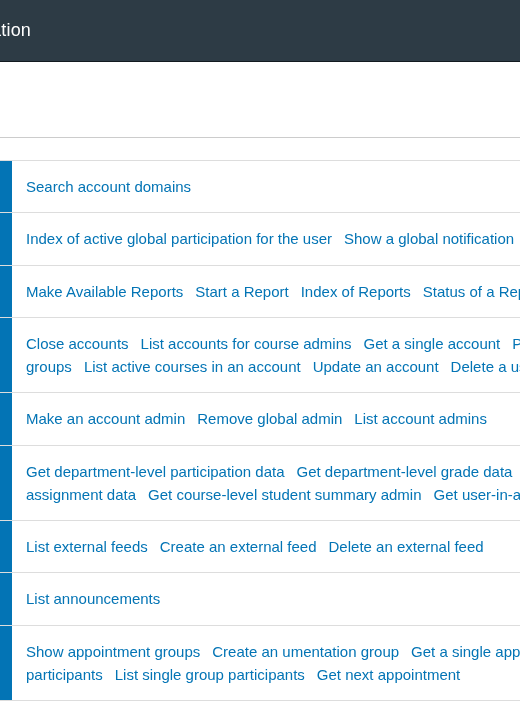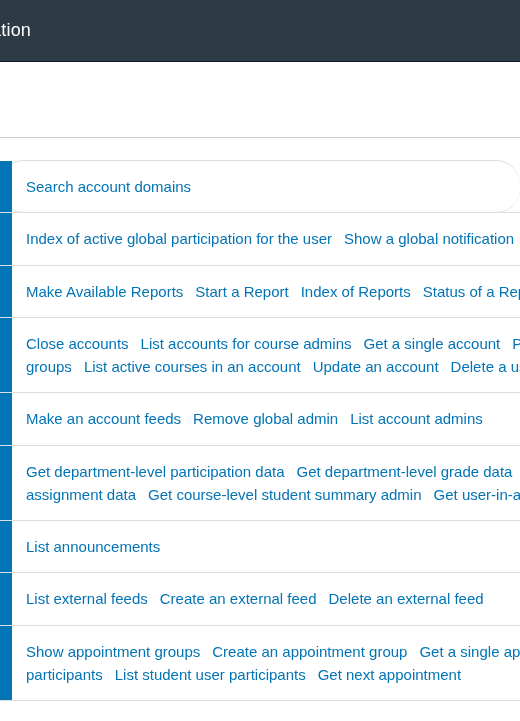--- a/index.html
+++ b/index.html
@@ -41,21 +41,21 @@
     border-top: 1px solid #ccc;
     margin: 0;
   }
   .table-gap { height: 22px; }
   .row {
     display: flex;
     border-top: 1px solid #ddd;
     border-bottom: 1px solid #ddd;
     margin-top: -1px;
   }
-  .row:first-of-type { margin-top: 0; border-radius: 24px; }
+  .row:first-of-type { margin-top: 0; }
   .spine {
     width: 12px;
     flex: 0 0 12px;
     background: #0374b5;
   }
   .cell {
     padding: 14px 14px;
     line-height: 1.55;
     font-size: 15px;
     white-space: nowrap;
@@ -96,31 +96,31 @@
     <div class="row">
       <div class="spine"></div>
       <div class="cell"><a class="link">Make Available Reports</a><a class="link">Start a Report</a><a class="link">Index of Reports</a><a class="link">Status of a Report</a></div>
     </div>
     <div class="row">
       <div class="spine"></div>
       <div class="cell"><a class="link">Close accounts</a><a class="link">List accounts for course admins</a><a class="link">Get a single account</a><a class="link">Permission</a><br><a class="link">groups</a><a class="link">List active courses in an account</a><a class="link">Update an account</a><a class="link">Delete a user from</a></div>
     </div>
     <div class="row">
       <div class="spine"></div>
-      <div class="cell"><a class="link">Make an account feeds</a><a class="link">Remove global admin</a><a class="link">List account admins</a></div>
+      <div class="cell"><a class="link">Make an account admin</a><a class="link">Remove global admin</a><a class="link">List account admins</a></div>
     </div>
     <div class="row">
       <div class="spine"></div>
       <div class="cell"><a class="link">Get department-level participation data</a><a class="link">Get department-level grade data</a><br><a class="link">assignment data</a><a class="link">Get course-level student summary admin</a><a class="link">Get user-in-a-course-le</a><br></div>
     </div>
     <div class="row">
       <div class="spine"></div>
+      <div class="cell"><a class="link">List external feeds</a><a class="link">Create an external feed</a><a class="link">Delete an external feed</a></div>
+    </div>
+    <div class="row">
+      <div class="spine"></div>
       <div class="cell"><a class="link">List announcements</a></div>
     </div>
     <div class="row">
       <div class="spine"></div>
-      <div class="cell"><a class="link">List external feeds</a><a class="link">Create an external feed</a><a class="link">Delete an external feed</a></div>
-    </div>
-    <div class="row">
-      <div class="spine"></div>
-      <div class="cell"><a class="link">Show appointment groups</a><a class="link">Create an appointment group</a><a class="link">Get a single appointment</a><br><a class="link">participants</a><a class="link">List student user participants</a><a class="link">Get next appointment</a></div>
+      <div class="cell"><a class="link">Show appointment groups</a><a class="link">Create an umentation group</a><a class="link">Get a single appointment</a><br><a class="link">participants</a><a class="link">List single group participants</a><a class="link">Get next appointment</a></div>
     </div>
   </div>
 
 </body></html>

